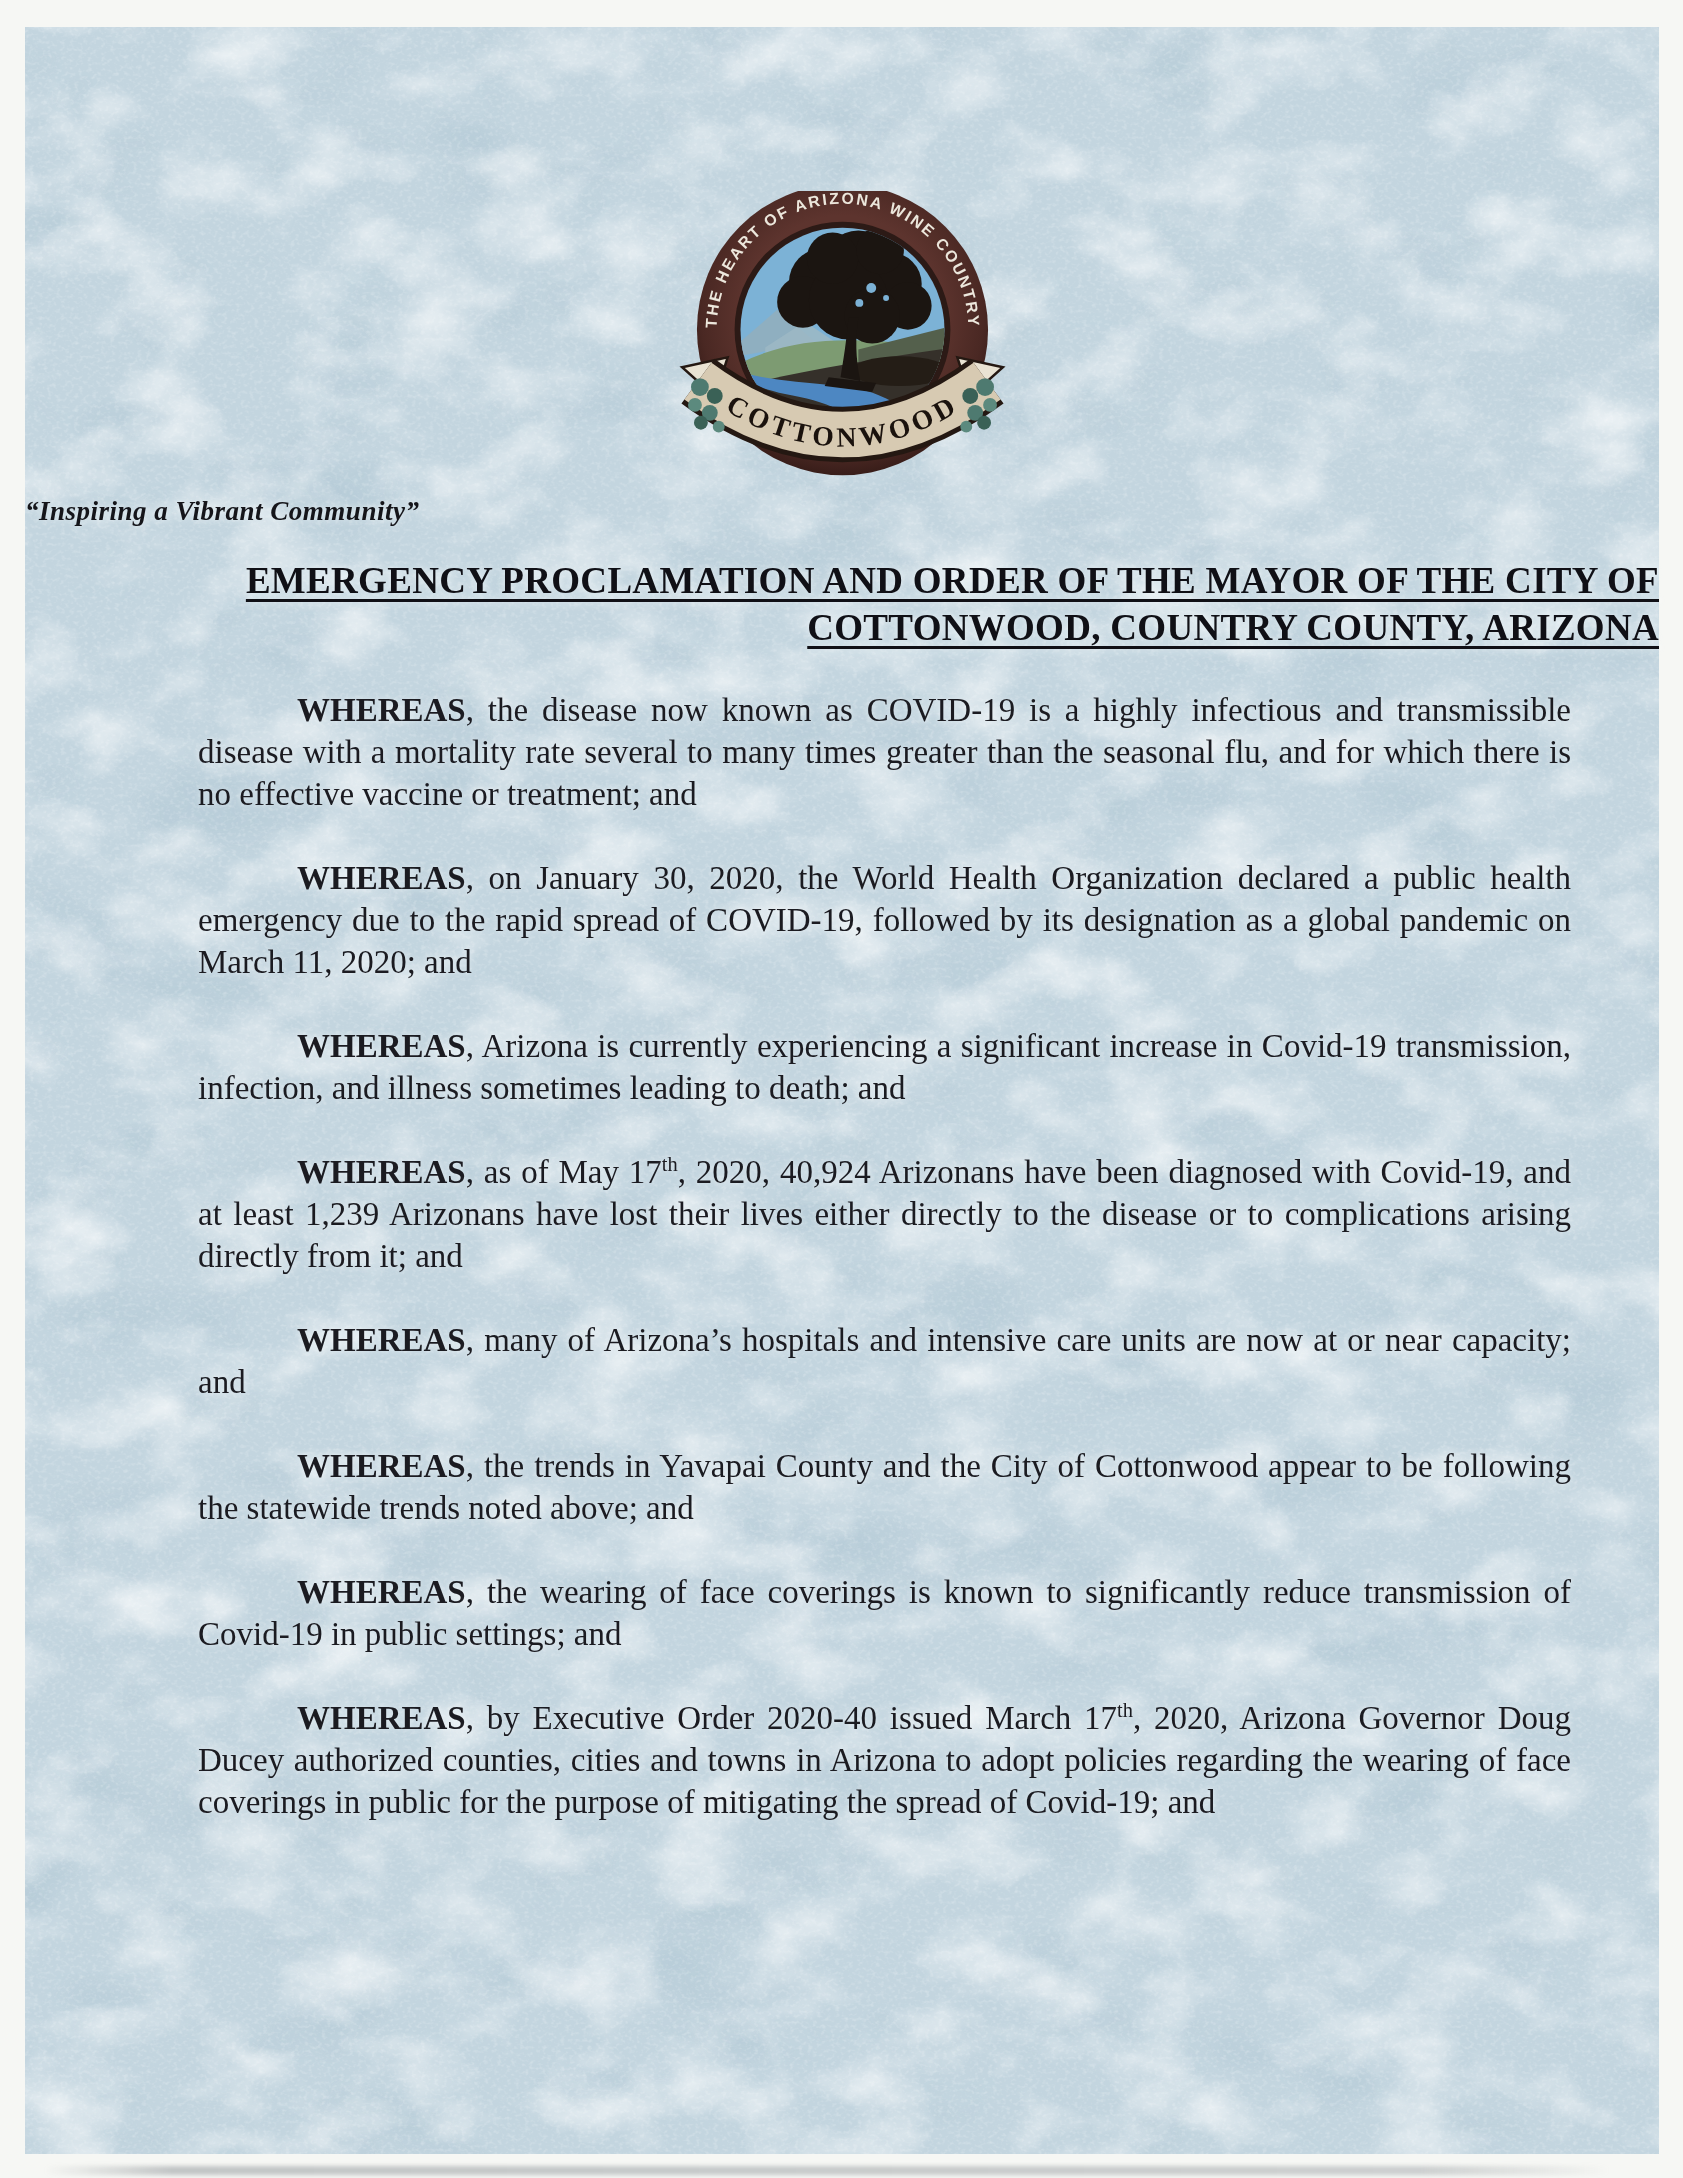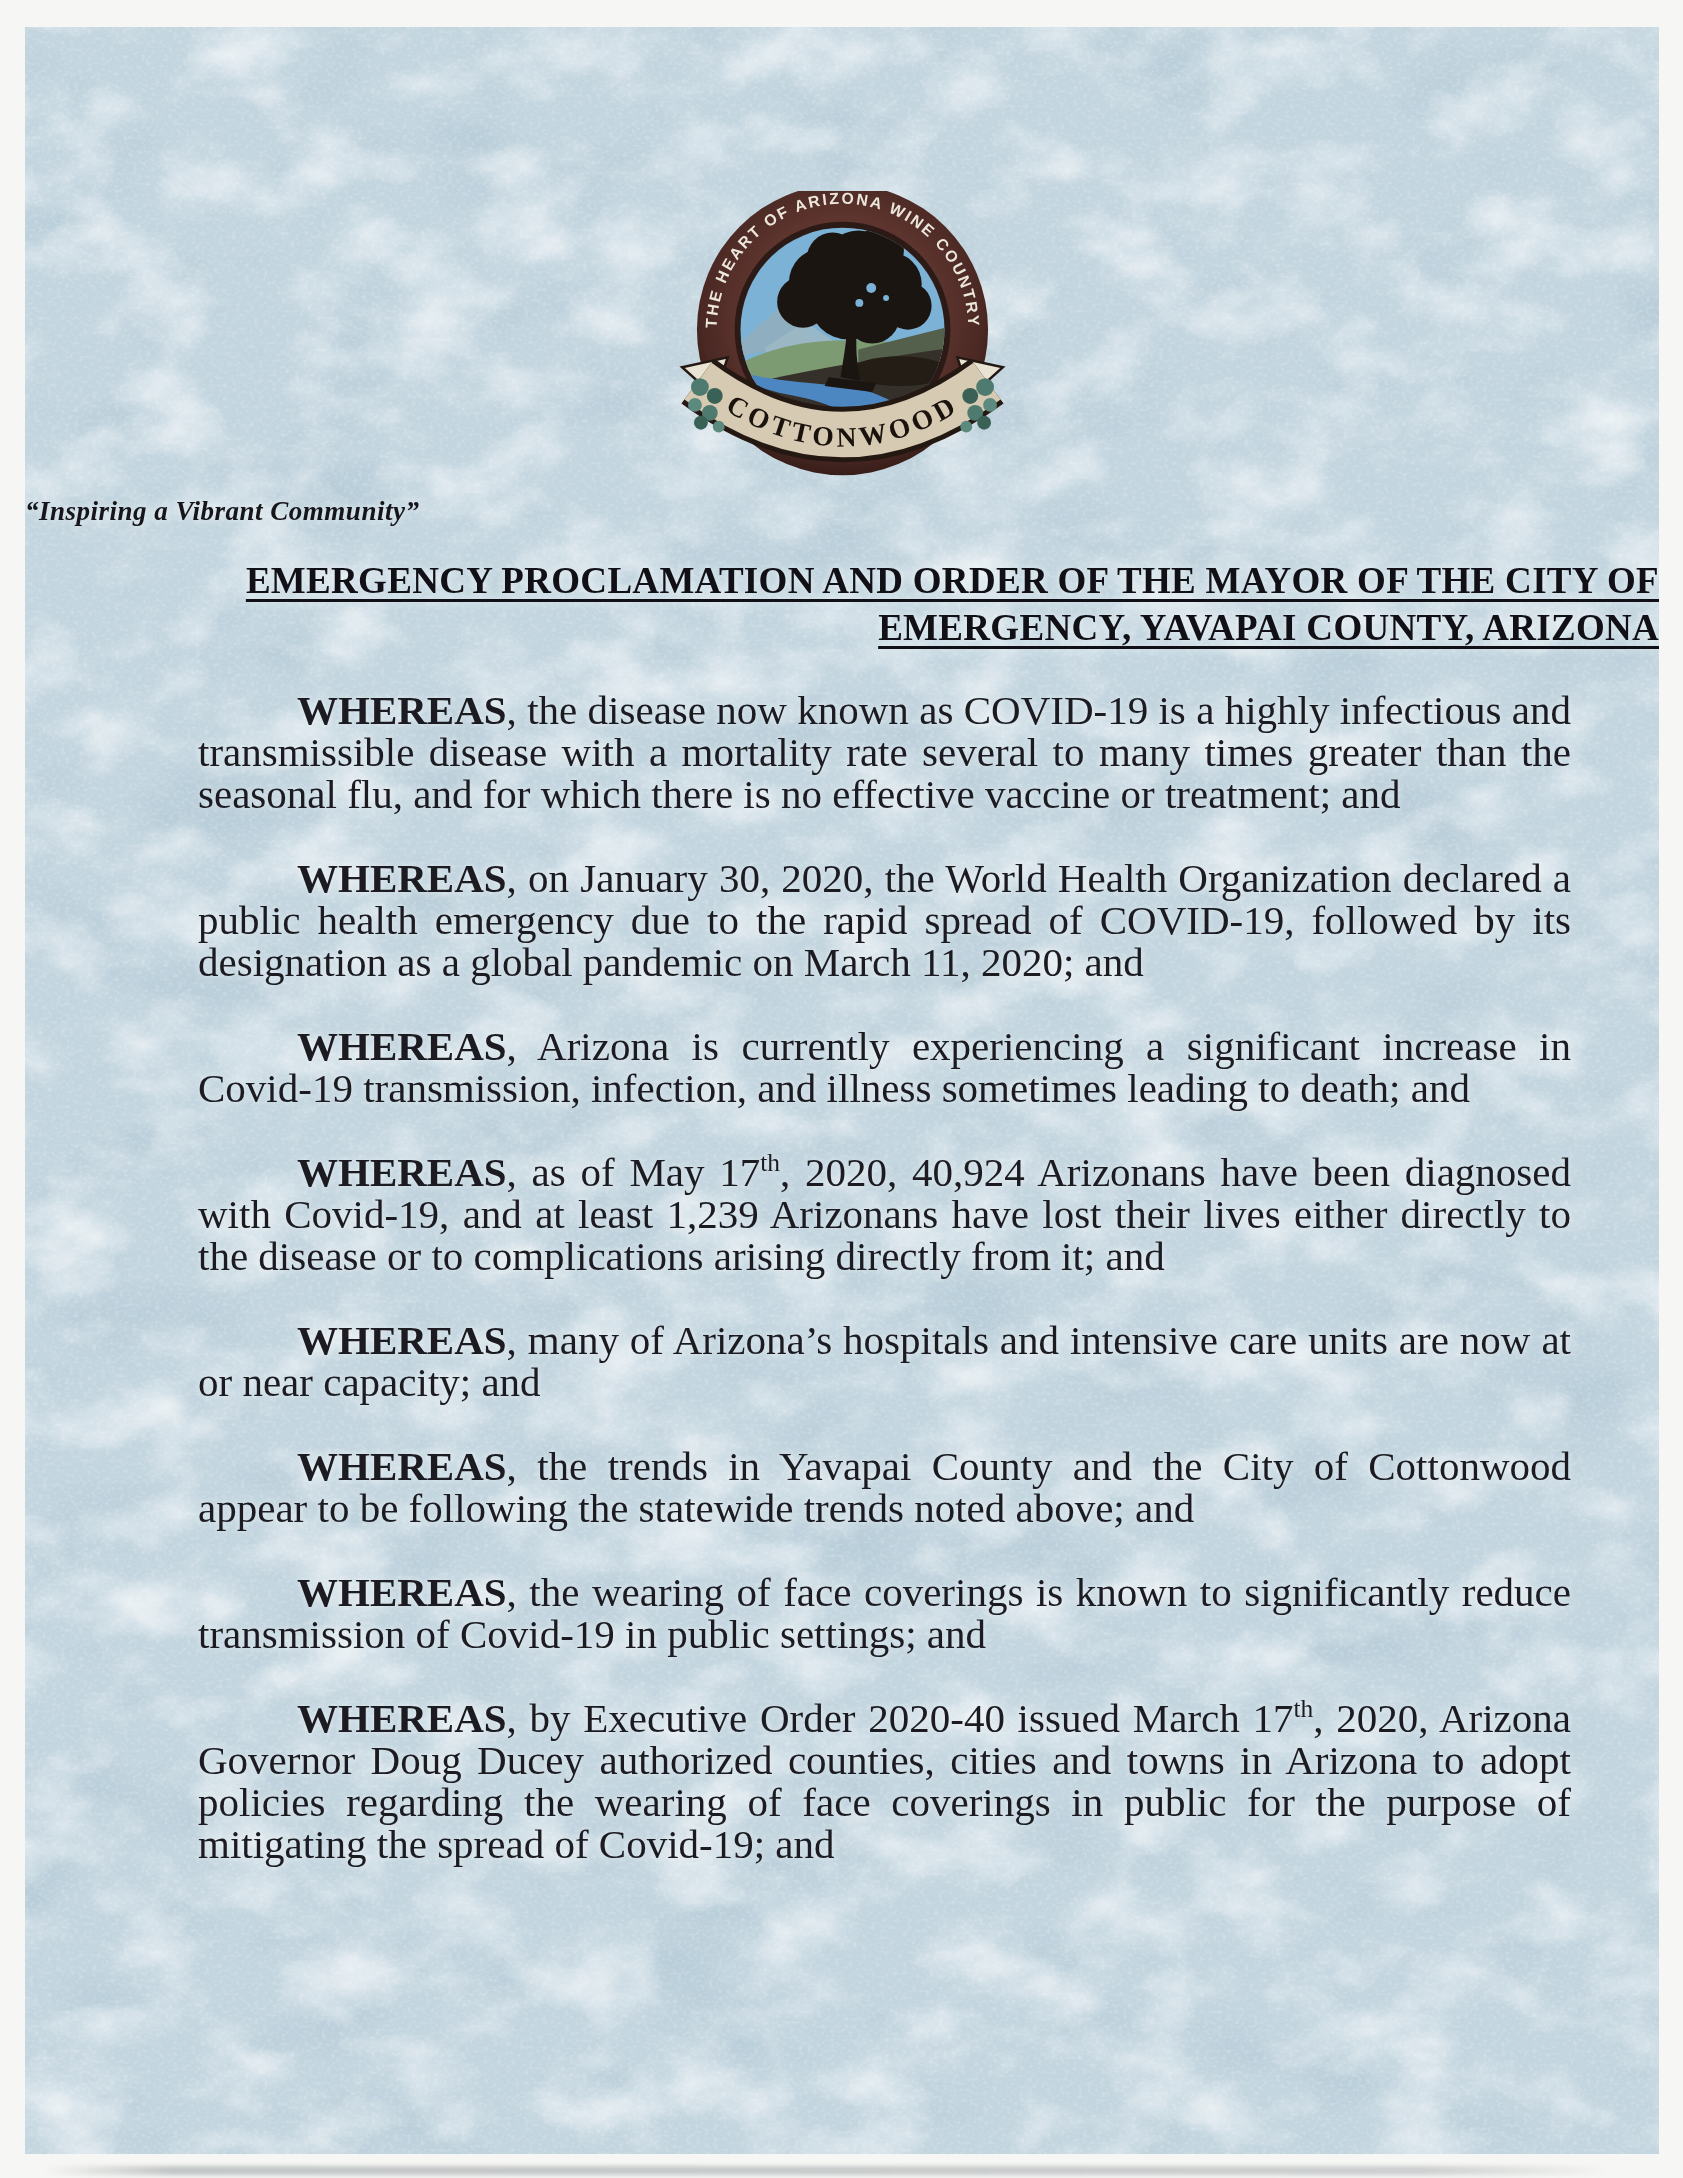--- a/index.html
+++ b/index.html
@@ -24,21 +24,21 @@
     margin:30px auto 0;text-align:right;font-weight:bold;
     font-size:37px;line-height:47px;color:#101016;letter-spacing:0.3px;
     text-shadow:0 0 8px rgba(244,250,252,.8);
   }
   .title .tline{
     text-decoration:underline;text-decoration-thickness:3px;text-underline-offset:6px;
     white-space:nowrap;
   }
   .body-text{
     margin-top:38px;padding:0 88px 0 173px;
-    font-size:41px;line-height:42px;color:var(--ink,#1b1b21);
+    font-size:33px;line-height:42px;color:var(--ink,#1b1b21);
     text-align:justify;text-shadow:0 0 7px rgba(244,250,252,.75);
   }
   .body-text p{margin:0 0 42px 0;text-indent:99px}
   .body-text b{font-weight:bold}
   .body-text sup{font-size:.62em;vertical-align:super;line-height:0}
   .scan-smudge{
     position:absolute;left:45px;right:74px;bottom:3px;height:9px;border-radius:5px;
     background:linear-gradient(90deg,rgba(140,146,150,0),rgba(142,148,152,.5) 8%,rgba(152,158,162,.45) 88%,rgba(140,146,150,0));
     filter:blur(2px);
   }
@@ -144,21 +144,21 @@
       <path id="bannerTextArc" d="M 26,204 Q 170,312 314,204" fill="none"></path>
       <text font-family="'Liberation Serif',serif" font-size="28" font-weight="bold" fill="#1a120d" letter-spacing="4">
         <textPath href="#bannerTextArc" startOffset="50%" text-anchor="middle">COTTONWOOD</textPath>
       </text>
     </svg>
 
     <div class="tagline">“Inspiring a Vibrant Community”</div>
 
     <h1 class="title">
       <span class="tline">EMERGENCY PROCLAMATION AND ORDER OF THE MAYOR OF THE CITY OF</span><br>
-      <span class="tline">EMERGENCY, YAVAPAI COUNTY, ARIZONA</span>
+      <span class="tline">COTTONWOOD, COUNTRY COUNTY, ARIZONA</span>
     </h1>
 
     <div class="body-text">
         <p><b>WHEREAS</b><span>, the disease now known as COVID-19 is a highly infectious and transmissible disease with a mortality rate several to many times greater than the seasonal flu, and for which there is no effective vaccine or treatment; and</span></p>
         <p><b>WHEREAS</b><span>, on January 30, 2020, the World Health Organization declared a public health emergency due to the rapid spread of COVID-19, followed by its designation as a global pandemic on March 11, 2020; and</span></p>
         <p><b>WHEREAS</b><span>, Arizona is currently experiencing a significant increase in Covid-19 transmission, infection, and illness sometimes leading to death; and</span></p>
         <p><b>WHEREAS</b><span>, as of May 17</span><sup>th</sup><span>, 2020, 40,924 Arizonans have been diagnosed with Covid-19, and at least 1,239 Arizonans have lost their lives either directly to the disease or to complications arising directly from it; and</span></p>
         <p><b>WHEREAS</b><span>, many of Arizona’s hospitals and intensive care units are now at or near capacity; and</span></p>
         <p><b>WHEREAS</b><span>, the trends in Yavapai County and the City of Cottonwood appear to be following the statewide trends noted above; and</span></p>
         <p><b>WHEREAS</b><span>, the wearing of face coverings is known to significantly reduce transmission of Covid-19 in public settings; and</span></p>

